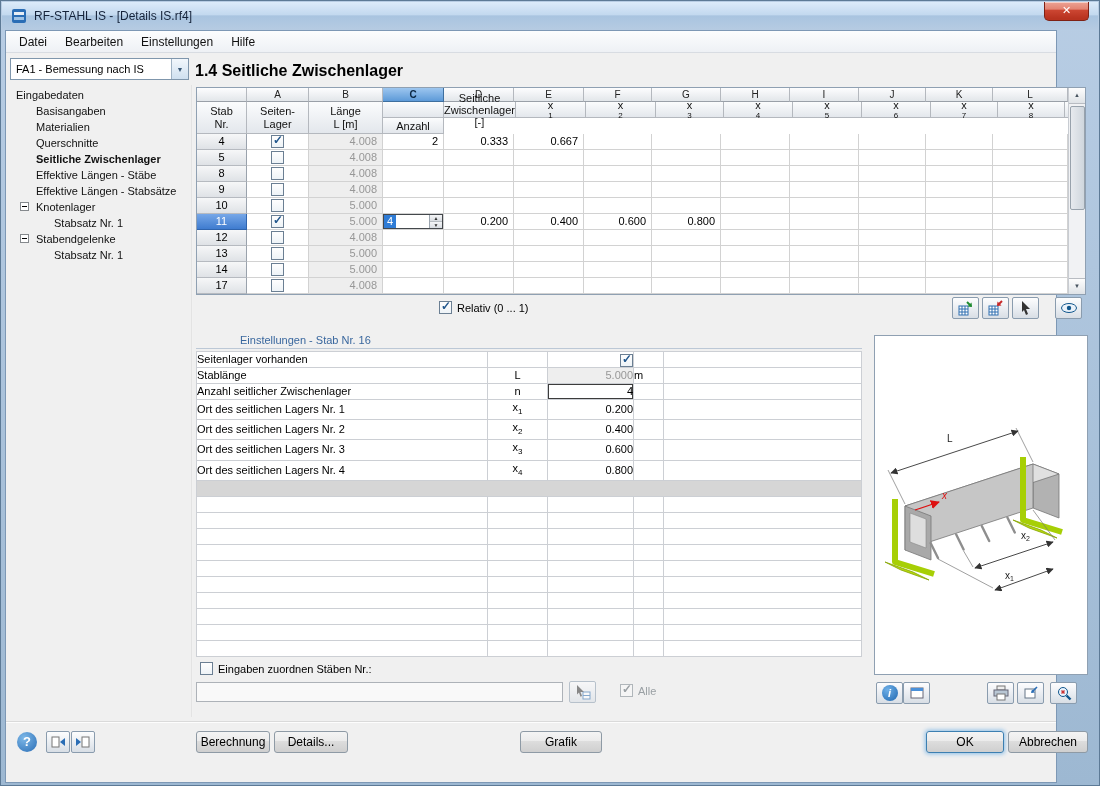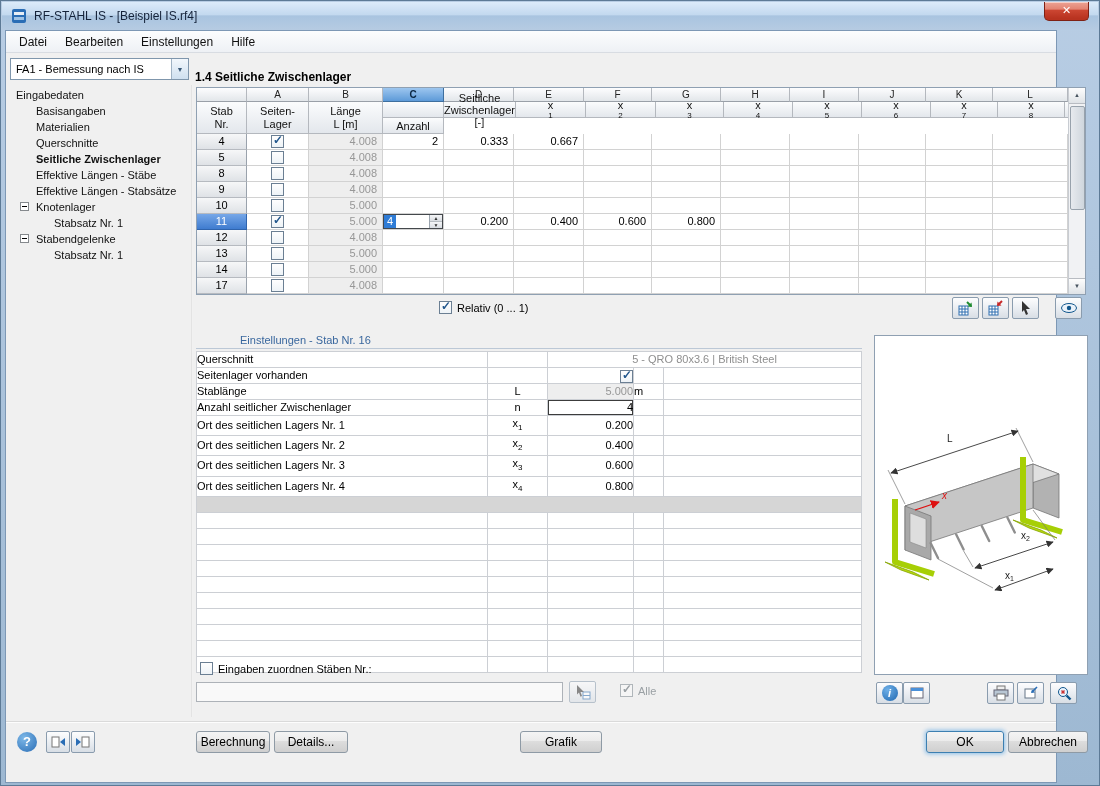--- a/index.html
+++ b/index.html
@@ -17,21 +17,21 @@
   .inner{position:absolute;left:4px;top:29px;width:1052px;height:753px;background:#f0f0f0;border:1px solid #7d98b5}
 
   .menubar{position:absolute;left:0;top:0;width:100%;height:22px;display:flex;align-items:center;padding-left:4px;
     background:linear-gradient(#fcfdfe,#eef1f5);border-bottom:1px solid #d8dce2}
   .menu-item{padding:2px 9px;font-size:12px;color:#111}
 
   .case-dd{position:absolute;left:4px;top:27px;width:179px;height:22px;border:1px solid #7f96ac;background:#fff;display:flex;align-items:center}
   .dd-text{font-size:11px;padding-left:5px;flex:1;white-space:nowrap;overflow:hidden}
   .dd-btn{width:17px;height:100%;border-left:1px solid #9fb2c4;background:linear-gradient(#f2f7fc,#cfe0f0);
     font-size:7px;display:flex;align-items:center;justify-content:center;color:#3b5a78}
-  .section-title{position:absolute;left:189px;top:39px;font-size:12px;font-weight:bold;color:#000}
+  .section-title{position:absolute;left:189px;top:31px;font-size:16px;font-weight:bold;color:#000}
 
   .nav-tree{position:absolute;left:4px;top:56px;width:180px;font-size:11px;color:#111}
   .tree-item{height:16px;line-height:16px;position:relative;white-space:nowrap}
   .lvl0{padding-left:6px}.lvl1{padding-left:26px}.lvl2{padding-left:44px}
   .tree-item.current .tree-label{font-weight:bold}
   .expander{position:absolute;left:10px;top:3px;width:9px;height:9px;border:1px solid #85898d;background:#fff}
   .expander::before{content:"";position:absolute;left:1px;top:3px;width:5px;height:1px;background:#000}
   .vsep{position:absolute;left:185px;top:54px;width:2px;height:632px;background:linear-gradient(90deg,#dcdcdc,#f8f8f8)}
 
   .table-wrap{position:absolute;left:190px;top:56px;width:890px;height:208px;border:1px solid #8fa0b2;background:#fff;overflow:hidden}
@@ -121,21 +121,21 @@
 </head>
 <body>
 
 <div class="frame">
   <div class="titlebar">
     <svg class="title-icon" viewBox="0 0 16 16">
       <rect x="1" y="1" width="14" height="14" rx="2" fill="#2a6db5"></rect>
       <rect x="3" y="4" width="10" height="3" fill="#e8eef5"></rect>
       <rect x="3" y="9" width="10" height="3" fill="#9fc2e4"></rect>
     </svg>
-    <span class="title-text">RF-STAHL IS - [Beispiel IS.rf4]</span>
+    <span class="title-text">RF-STAHL IS - [Details IS.rf4]</span>
     <div class="close-btn"><span>✕</span></div>
   </div>
   <div class="inner">
 
     <div class="menubar">
       <span class="menu-item">Datei</span>
       <span class="menu-item">Bearbeiten</span>
       <span class="menu-item">Einstellungen</span>
       <span class="menu-item">Hilfe</span>
     </div>
@@ -448,25 +448,20 @@
     <table class="settings-table">
       <colgroup>
           <col style="width:291px">
           <col style="width:60px">
           <col style="width:86px">
           <col style="width:30px">
           <col>
         </colgroup>
       <tbody id="settings-tbody">
           <tr>
-            <td class="s-label">Querschnitt</td>
-            <td class="s-sym"></td>
-            <td class="s-section" colspan="3">5 - QRO 80x3.6 | British Steel</td>
-          </tr>
-          <tr>
             <td class="s-label">Seitenlager vorhanden</td>
             <td class="s-sym"></td>
             <td class="s-check"><span class="checkbox checked"><span class="tick">✓</span></span></td>
             <td class="s-unit"></td>
             <td class="s-rest"></td>
           </tr>
           <tr>
             <td class="s-label">Stablänge</td>
             <td class="s-sym">L</td>
             <td class="s-val ro">5.000</td>

